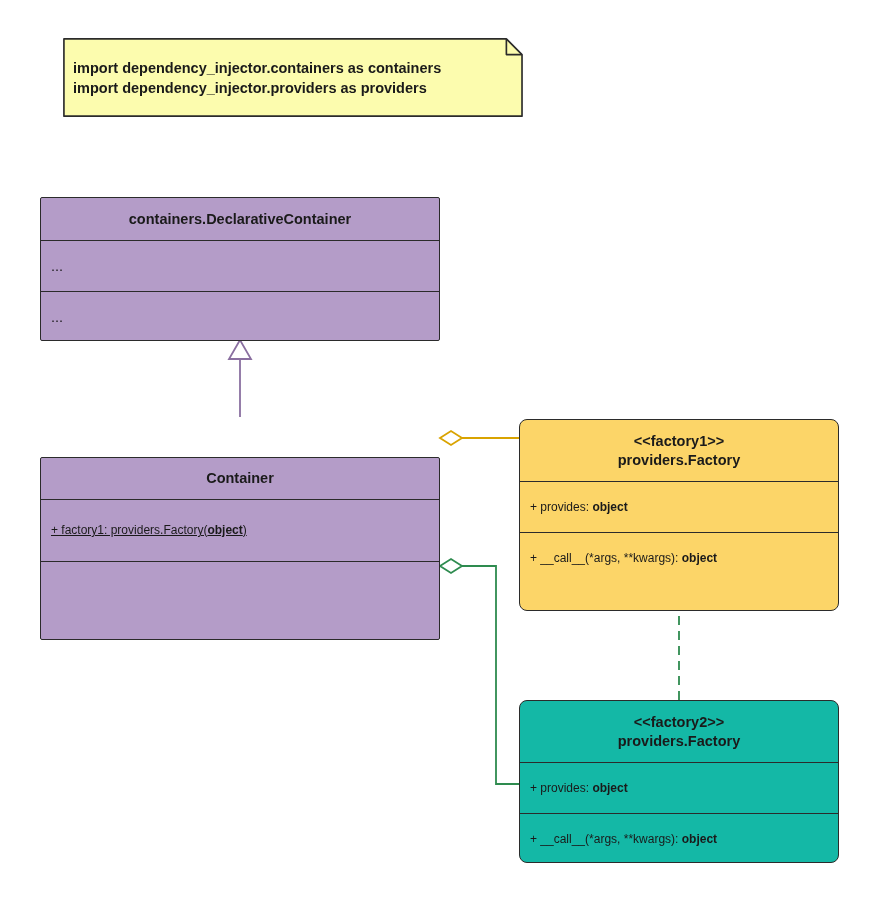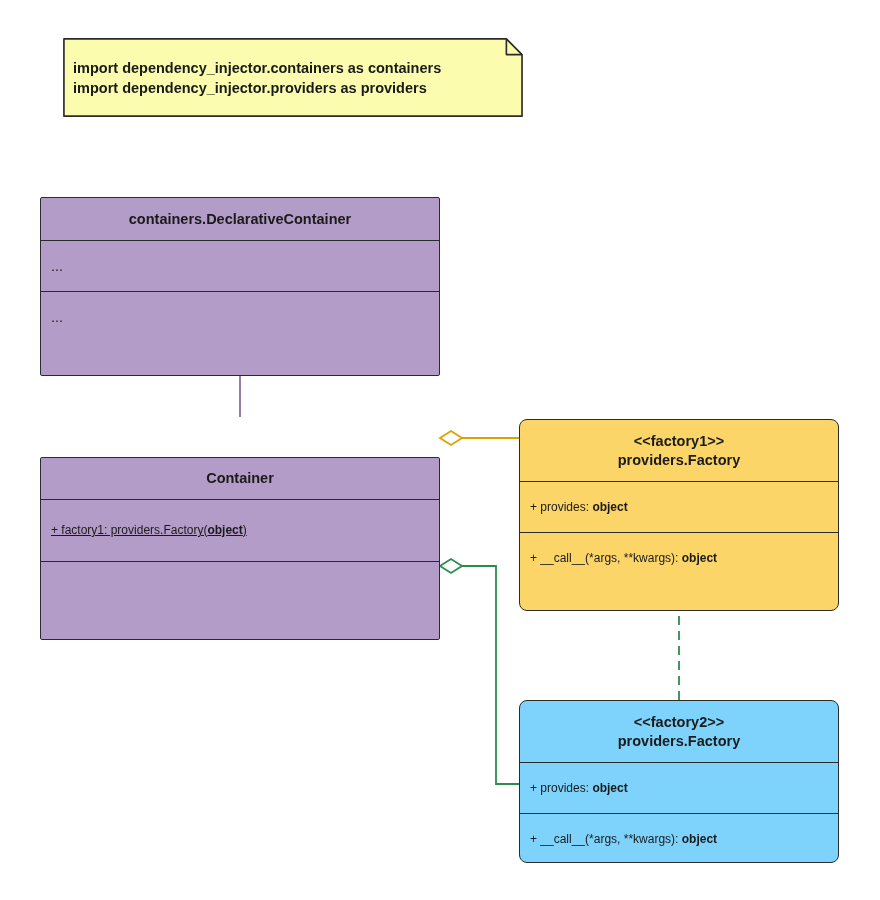--- a/index.html
+++ b/index.html
@@ -89,25 +89,25 @@
   }
   .classbox .row.ul {
     text-decoration: underline;
   }
   .classbox .row b { font-weight: bold; }
   .dots { font-size: 14.5px; color: #1a1a1a; }
 
   
   .purple { background: #b49cc8; }
   .orange { background: #fcd568; border-radius: 8px; }
-  .green  { background: #7dd3fc; border-radius: 8px; }
+  .green  { background: #14b8a6; border-radius: 8px; }
 
   
   #cls-declarative {
-    left: 40px; top: 197px; width: 400px; height: 179px;
+    left: 40px; top: 197px; width: 400px; height: 144px;
   }
   #cls-declarative .section.first { height: 42px; }
   #cls-declarative .section.s2 { height: 51px; }
   #cls-declarative .section.s3 { height: 51px; }
 
   #cls-container {
     left: 40px; top: 417px; width: 400px; height: 183px; margin-top: 40px;
   }
   #cls-container .section.first { height: 41px; }
   #cls-container .section.s2 { height: 62px; }

